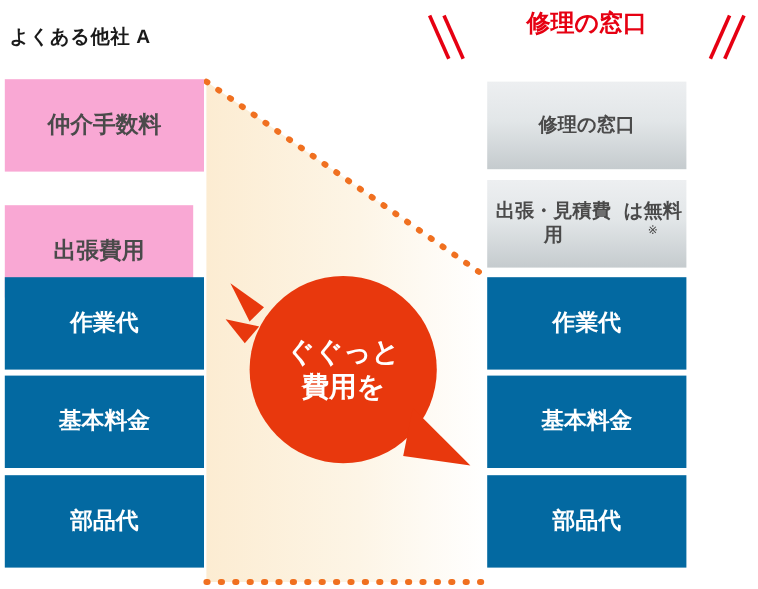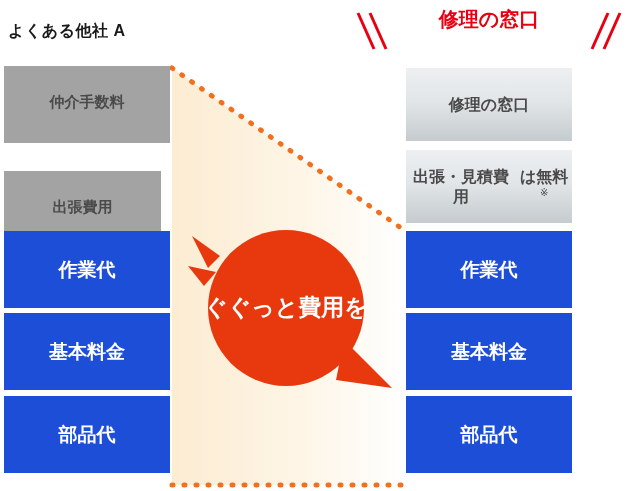--- a/index.html
+++ b/index.html
@@ -62,28 +62,27 @@
   .block {
     position: absolute;
     display: flex;
     align-items: center;
     justify-content: center;
     text-align: center;
     line-height: 1.22;
     box-sizing: border-box;
   }
   .block.yellow {
-    background: #a3a3a3;
+    background: #f9a8d4;
     color: #4a4a4a;
-    font-size: 15px;
-    font-weight: bold;
-    font-family: Liberation Mono, monospace;
+    font-size: 19px;
+    font-weight: bold;
   }
   .block.green {
-    background: #1d4ed8;
+    background: #0369a1;
     color: #ffffff;
     font-size: 19px;
     font-weight: bold;
   }
   .block.gray {
     background: linear-gradient(to bottom, #edeff1 0%, #e2e6e8 45%, #c5cbce 100%);
     color: #4a4a4a;
     font-size: 16px;
     font-weight: bold;
   }
@@ -101,21 +100,21 @@
     width: 220px;
     height: 180px;
   }
   .bubble-text {
     position: absolute;
     left: 0;
     top: 0;
     width: 200px;
     height: 160px;
     display: flex;
-    flex-direction: row;
+    flex-direction: column;
     align-items: center;
     justify-content: center;
     color: #ffffff;
     font-size: 23px;
     font-weight: bold;
     line-height: 1.28;
     text-align: right;
     pointer-events: none;
   }
 </style>

